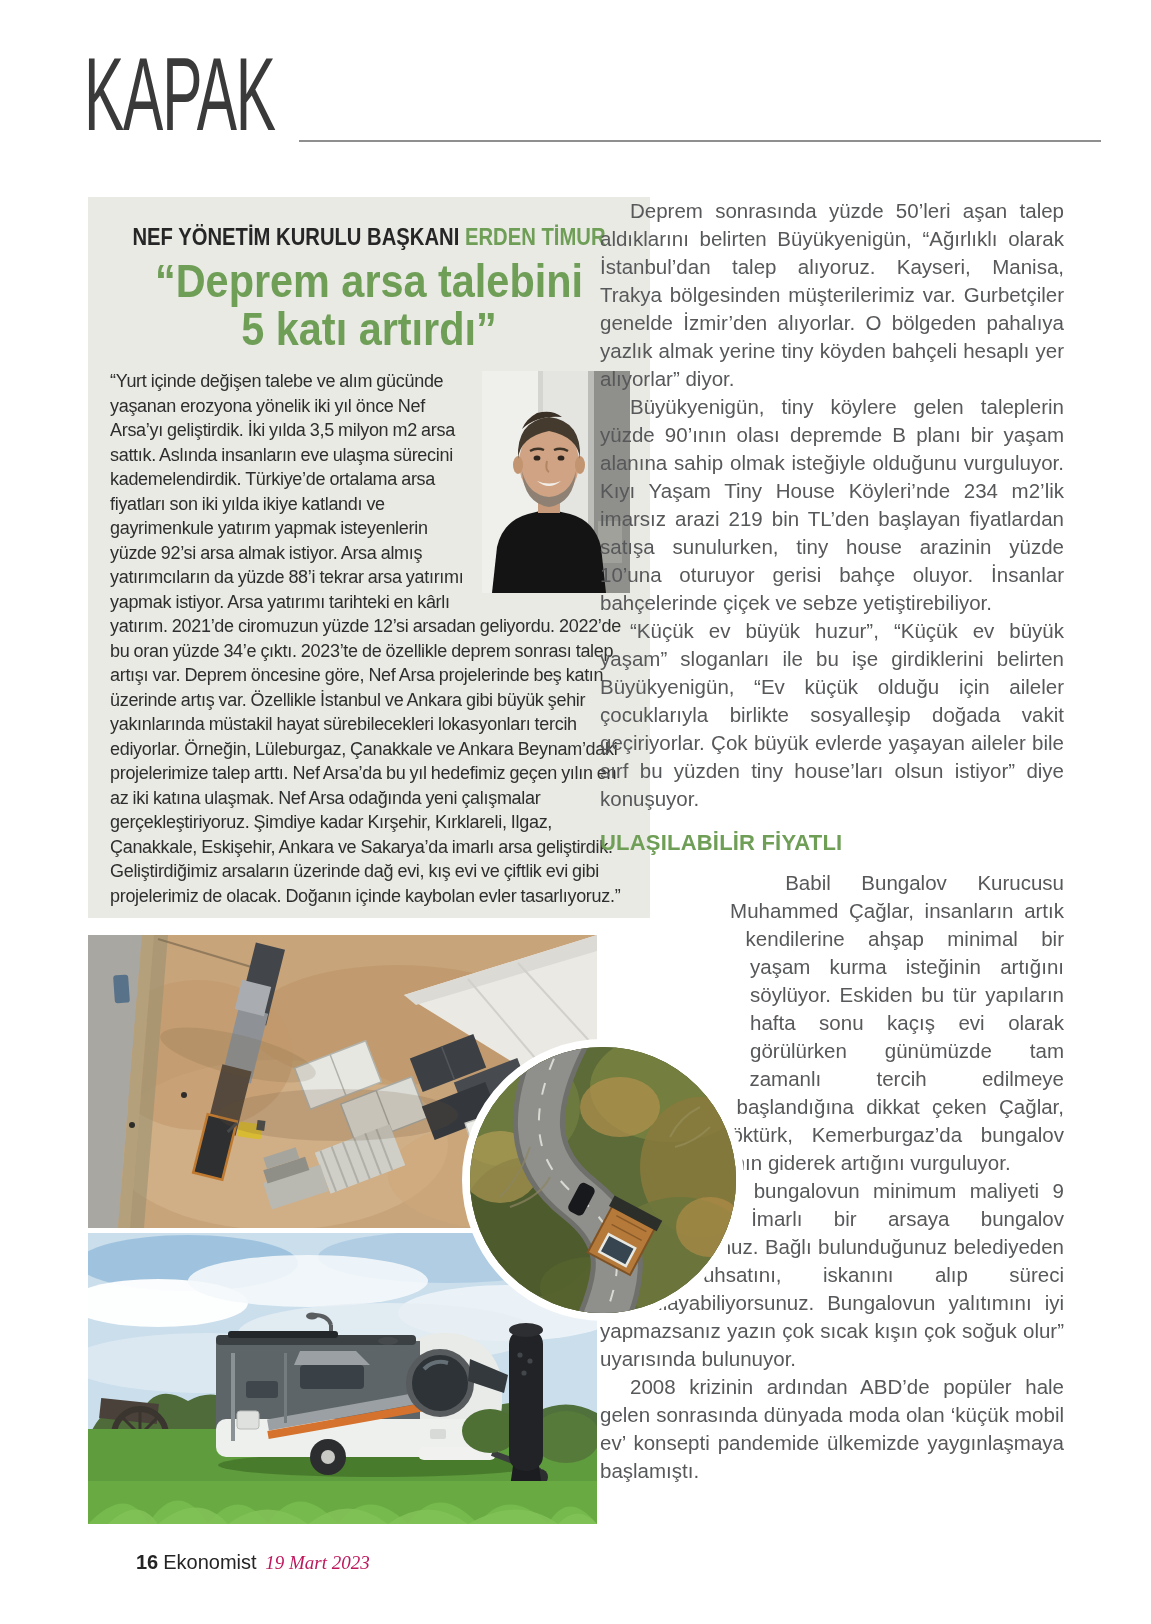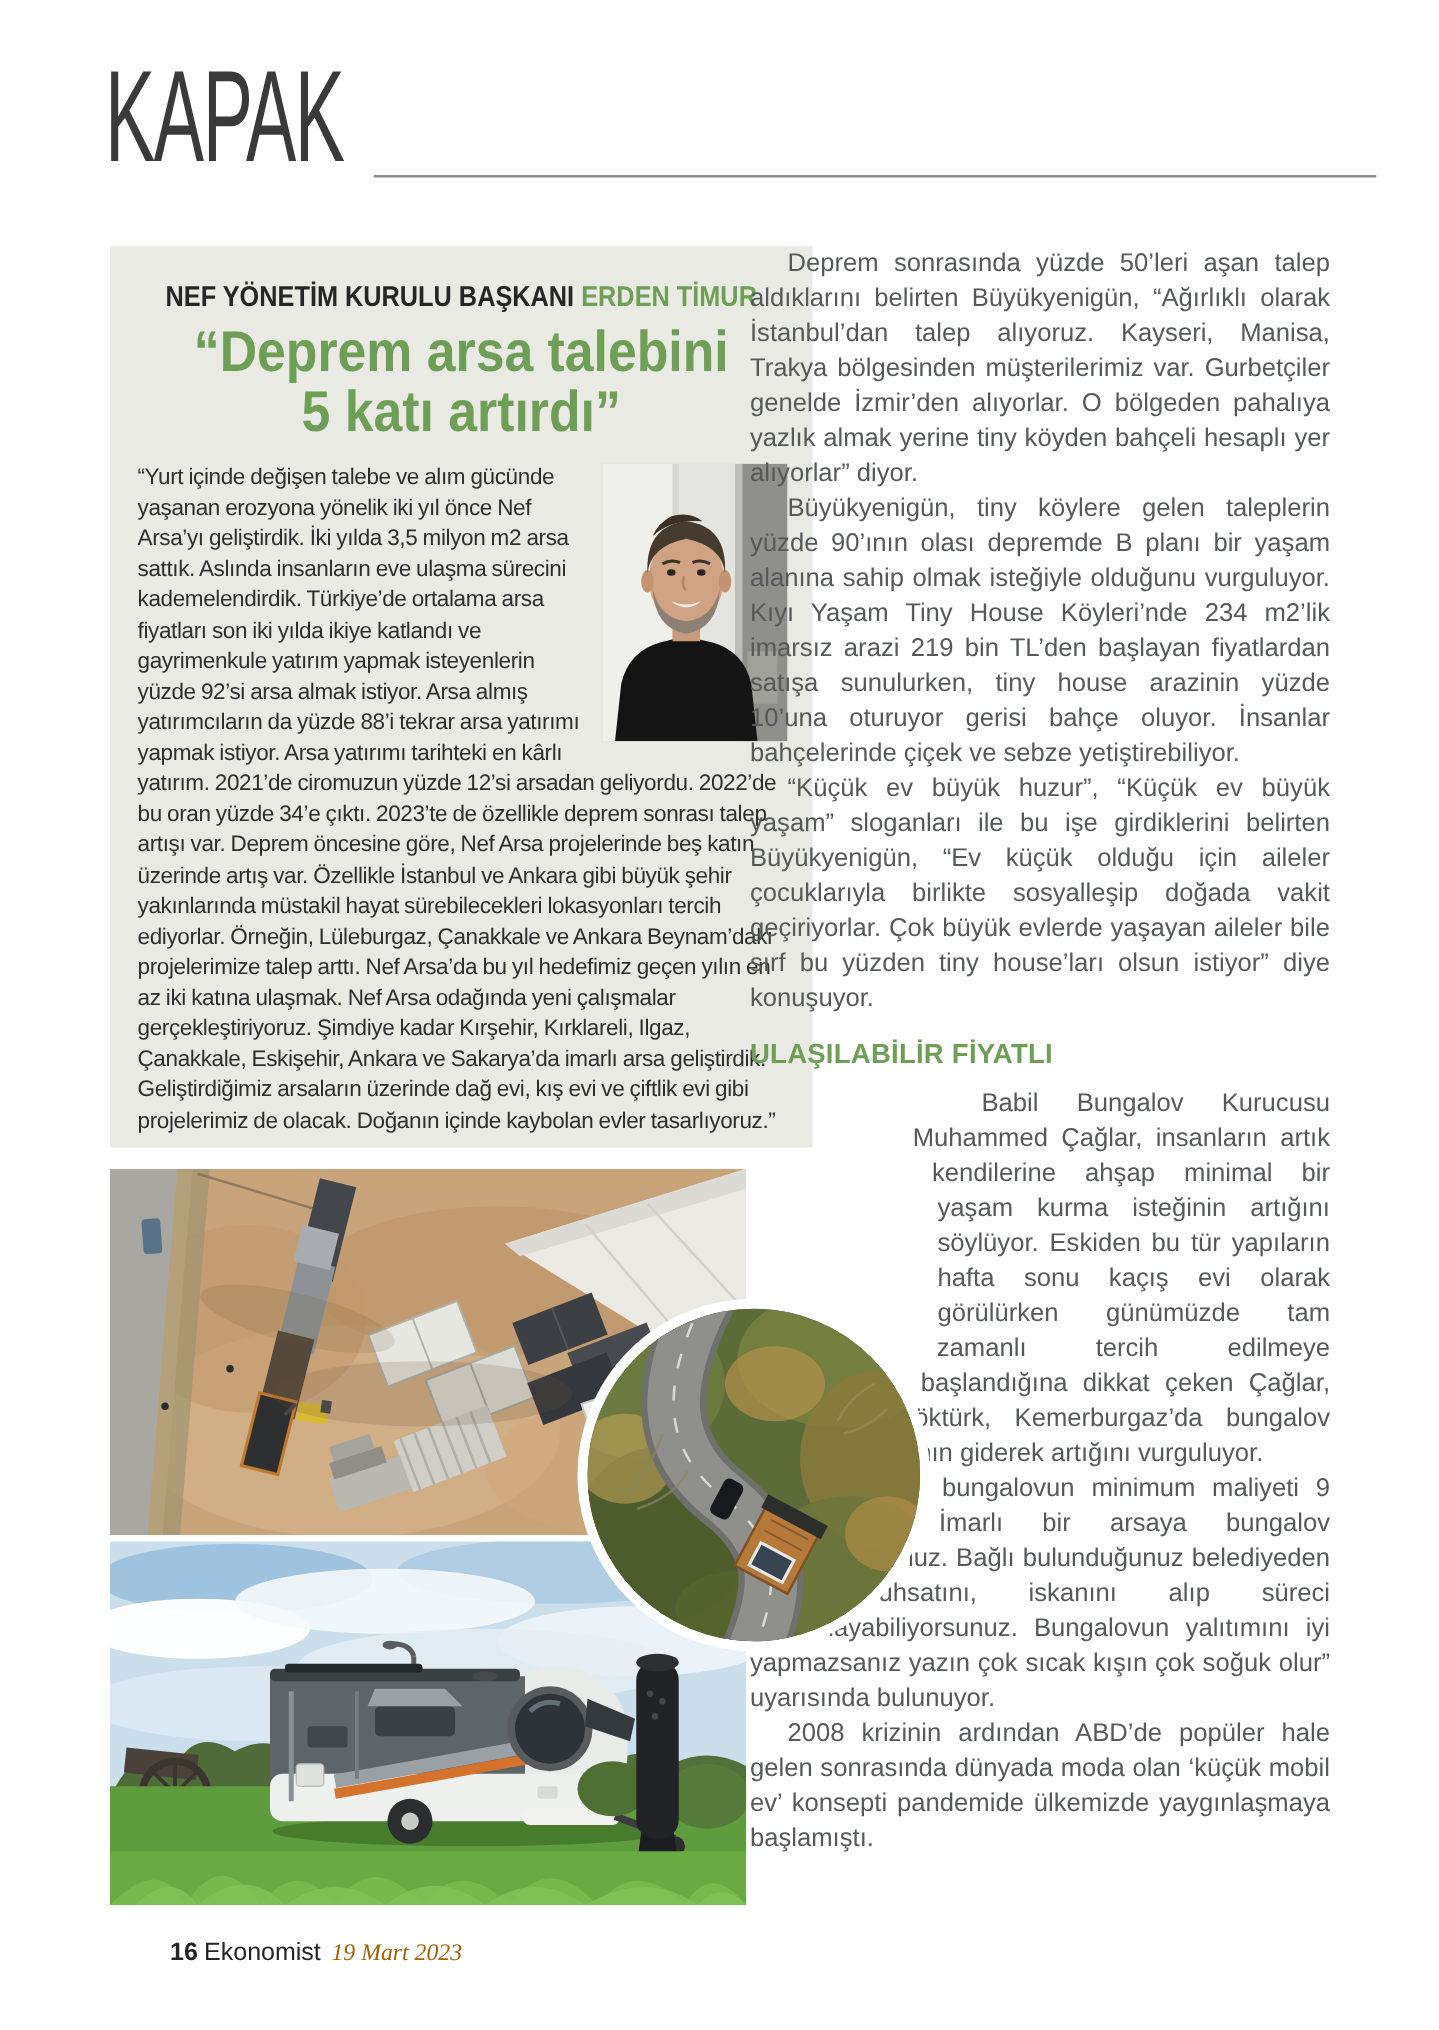--- a/index.html
+++ b/index.html
@@ -62,21 +62,21 @@
     border-radius:50%;border:8px solid #ffffff;box-sizing:border-box;
     overflow:hidden;z-index:5;background:#5c6b38;
   }
   .circle-photo svg{display:block;}
   
   .page-footer{position:absolute;left:88px;top:1551px;font-size:20px;color:#242424;white-space:nowrap;}
   .page-footer .pg-num{font-weight:700;margin-left:48px;}
   .page-footer .mag-name{font-weight:400;margin-left:0.25em;}
   .page-footer .issue-date{
     font-family:"Liberation Serif", serif;font-style:italic;font-size:19px;
-    color:#a16207;margin-left:0.45em;
+    color:#be185d;margin-left:0.45em;
   }
 </style>
 </head>
 <body>
 
 <div class="kapak-title">KAPAK</div>
 <div class="kapak-rule"></div>
 
 <div class="interview-box">
   <div class="kicker">

